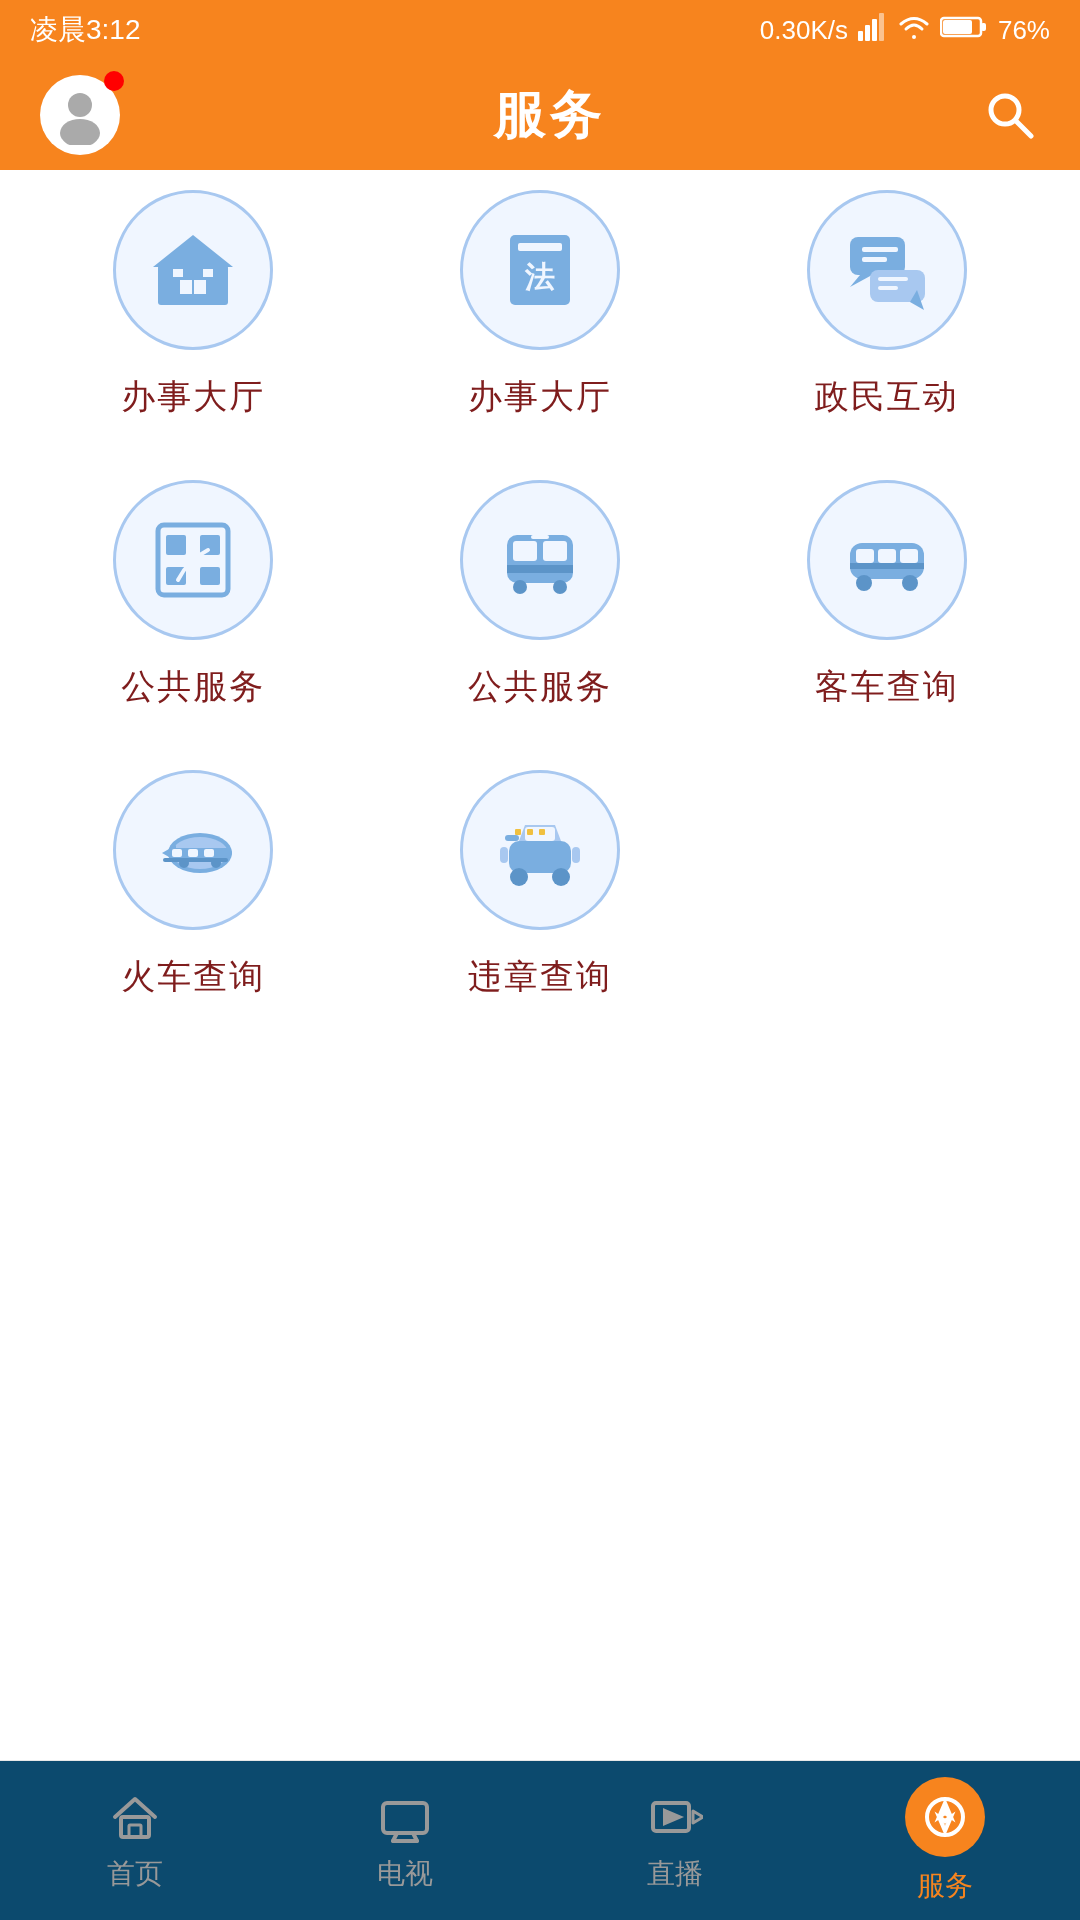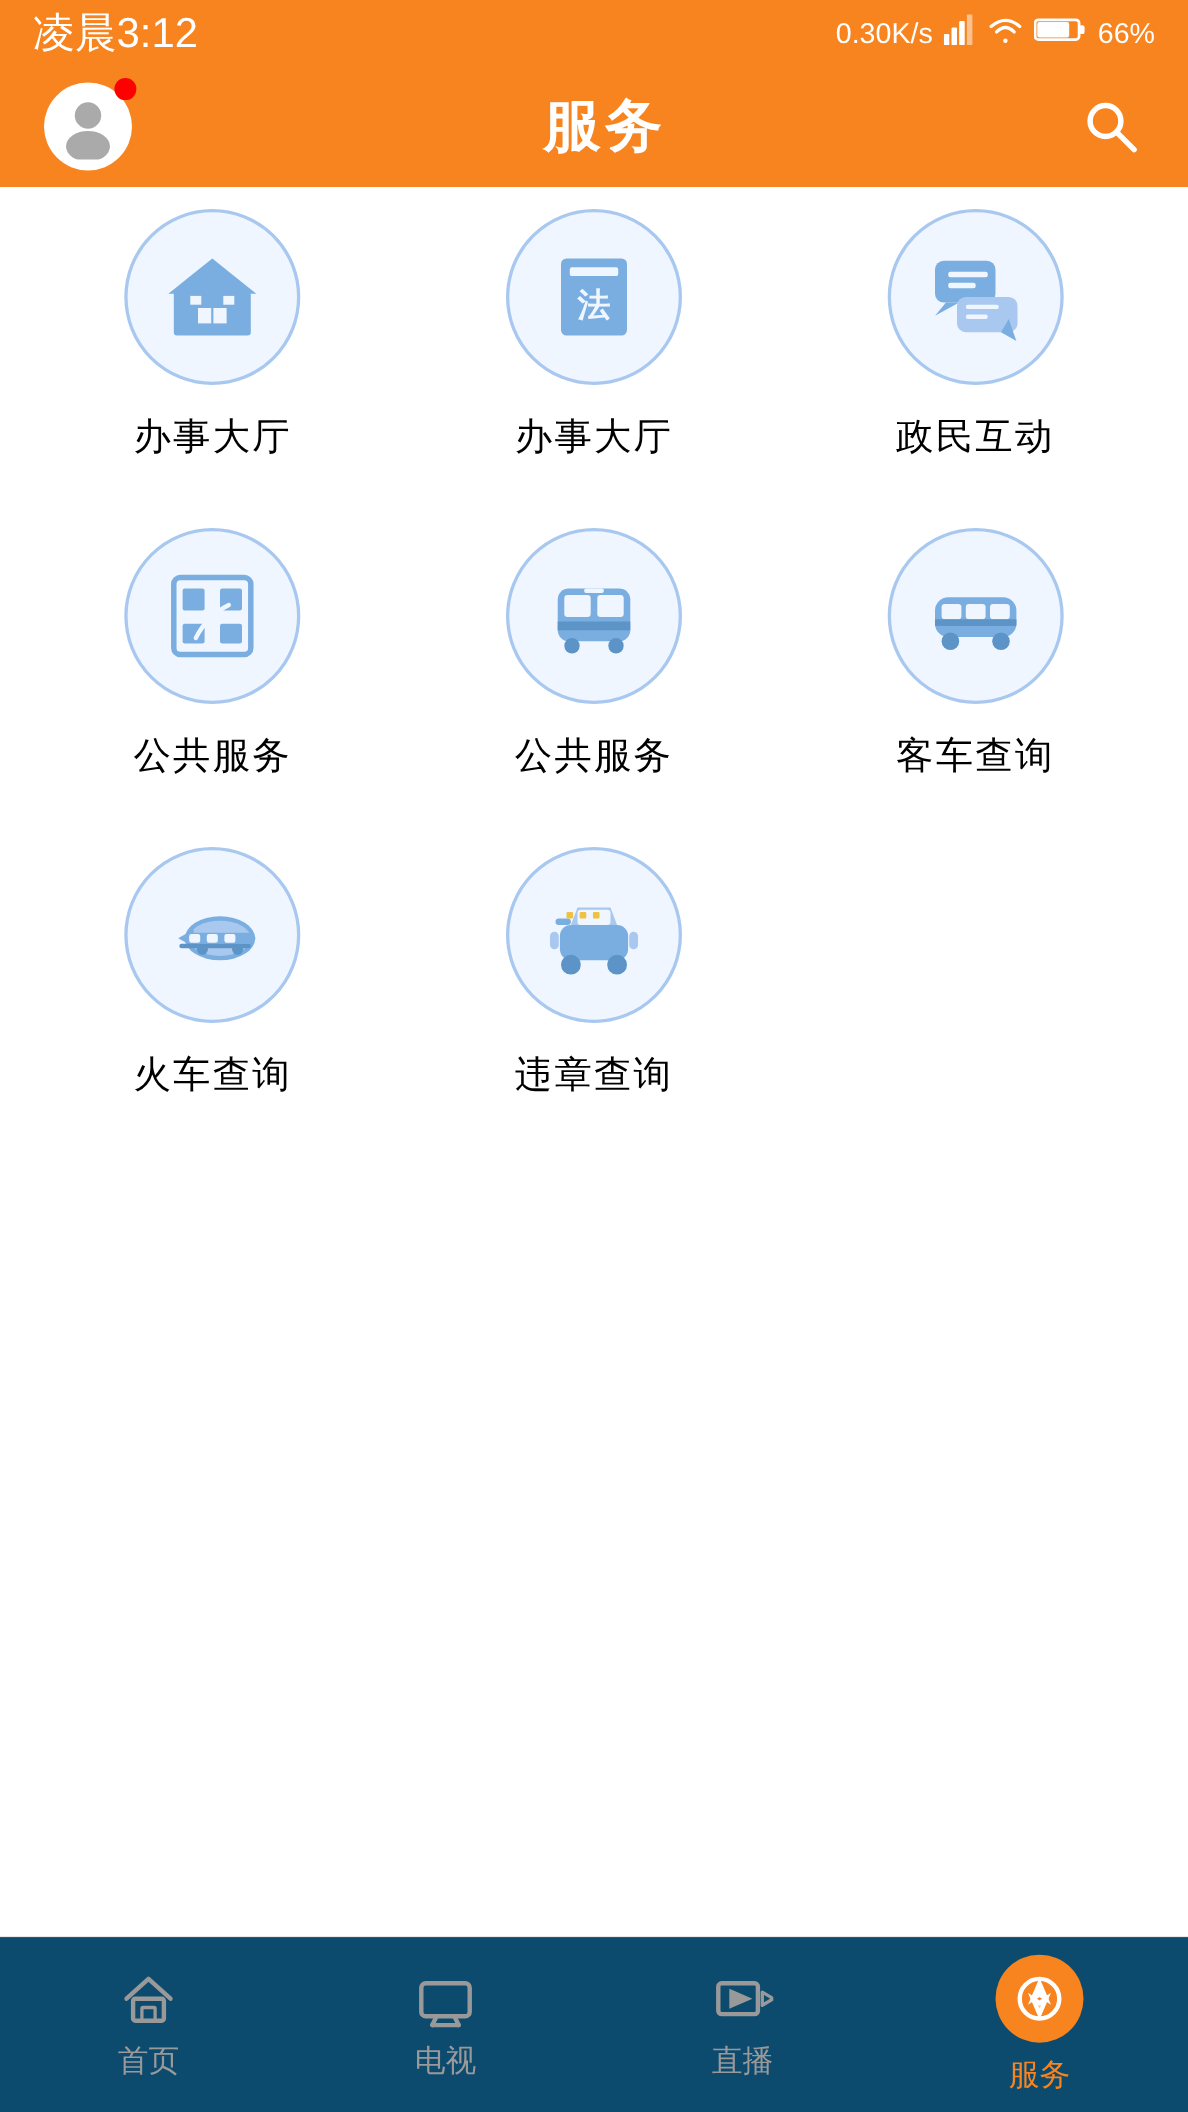--- a/index.html
+++ b/index.html
@@ -18,21 +18,21 @@
       width: 100%;
       height: 60px;
       background: #F7841E;
       display: flex;
       align-items: center;
       justify-content: space-between;
       padding: 0 30px;
     }
     .status-time {
       color: #fff;
-      font-size: 38px;
+      font-size: 28px;
       font-weight: 500;
     }
     .status-icons {
       display: flex;
       align-items: center;
       gap: 10px;
       color: #fff;
       font-size: 26px;
       text-align: center;
     }
@@ -121,21 +121,21 @@
     }
     .service-icon-circle svg {
       width: 90px;
       height: 90px;
       fill: #7aaee0;
       stroke: none;
     }
 
     .service-label {
       font-size: 34px;
-      color: #000000;
+      color: #7f1d1d;
       text-align: left;
       letter-spacing: 2px;
     }
 
     
     .bottom-nav {
       position: absolute;
       bottom: 0;
       left: 0;
       width: 100%;
@@ -210,21 +210,21 @@
         <path d="M3 11 Q16 0 29 11" stroke="white" stroke-width="3" fill="none" stroke-linecap="round"></path>
       </svg>
     </span>
     <span>
       <svg width="48" height="26" viewBox="0 0 48 26" fill="none">
         <rect x="1" y="4" width="40" height="18" rx="3" stroke="white" stroke-width="2.5"></rect>
         <rect x="41" y="9" width="5" height="8" rx="2" fill="white"></rect>
         <rect x="3" y="6" width="29" height="14" rx="2" fill="white"></rect>
       </svg>
     </span>
-    <span>66%</span>
+    <span>76%</span>
   </div>
 </div>
 
 <div class="header">
   <div class="header-avatar">
     <svg viewBox="0 0 60 60" fill="#bbb">
       <circle cx="30" cy="20" r="12"></circle>
       <ellipse cx="30" cy="48" rx="20" ry="14"></ellipse>
     </svg>
     <div class="avatar-badge"></div>

